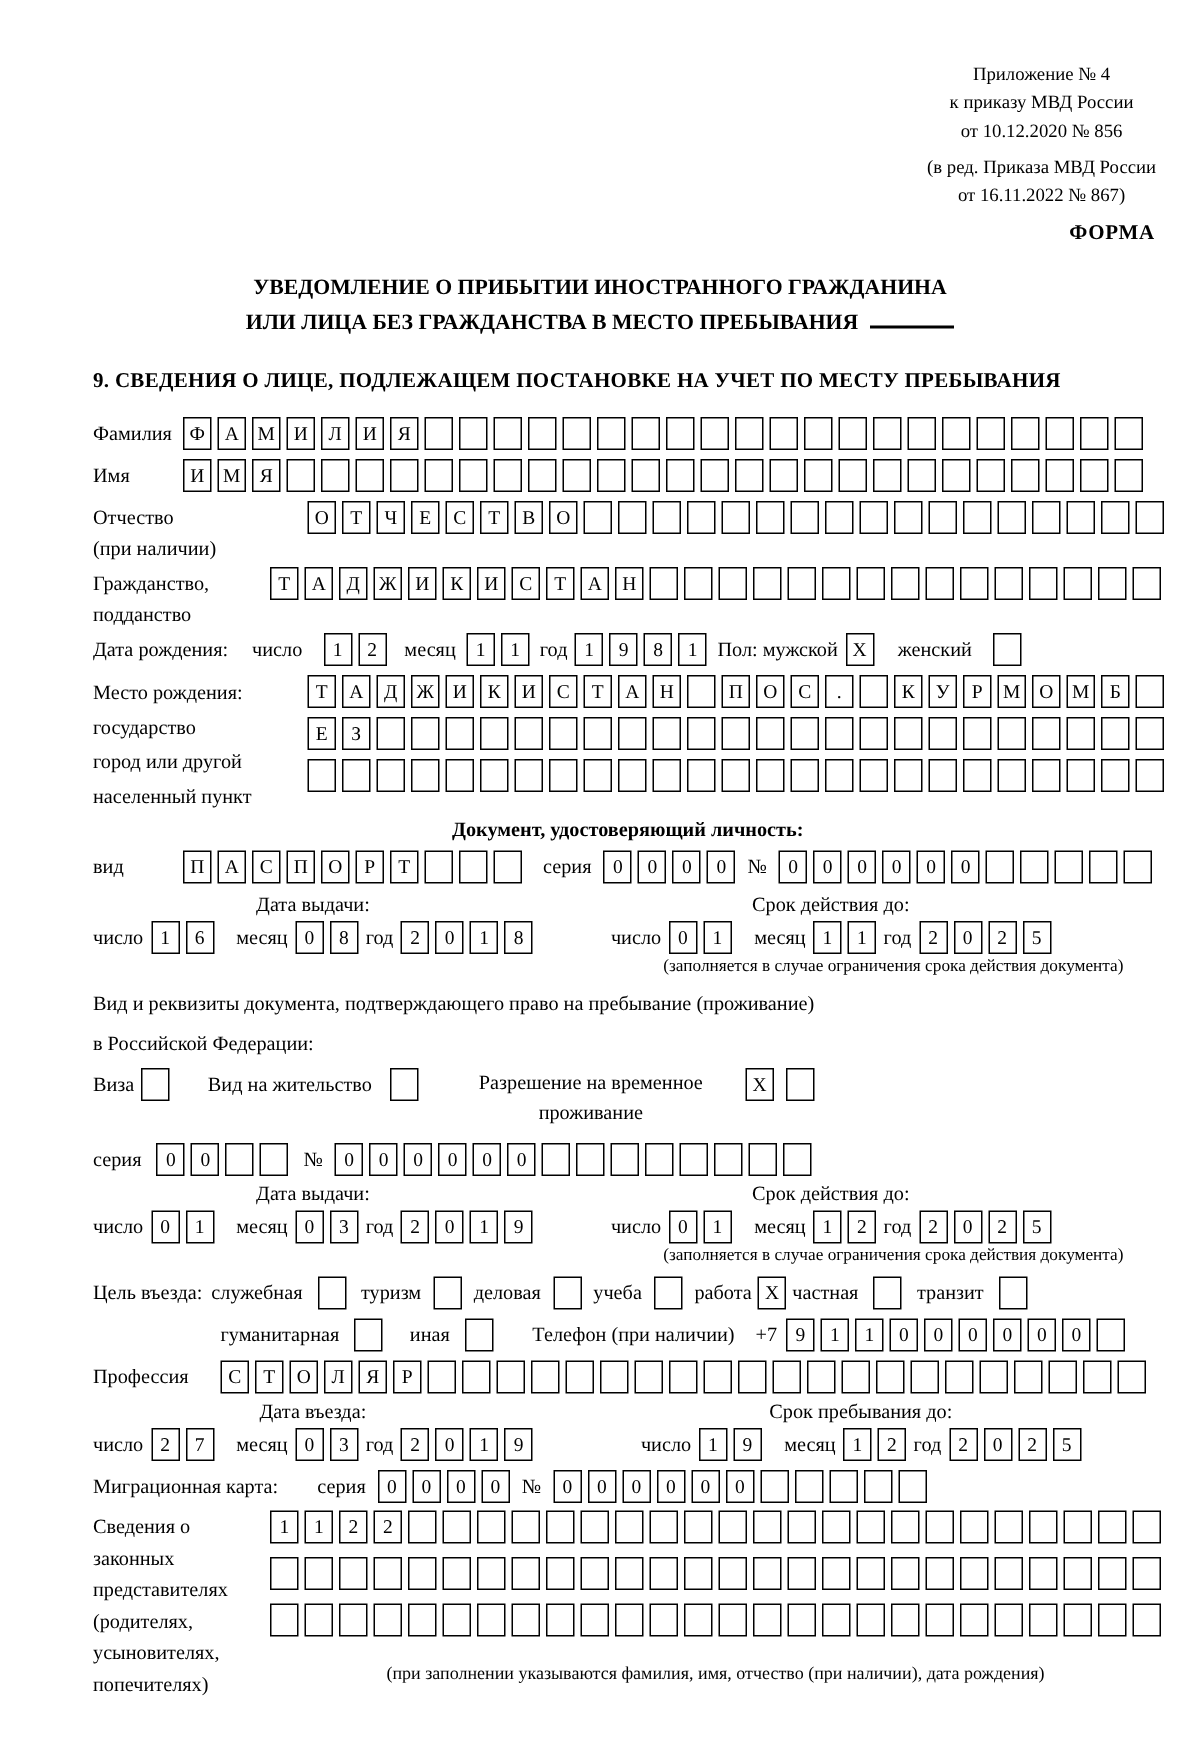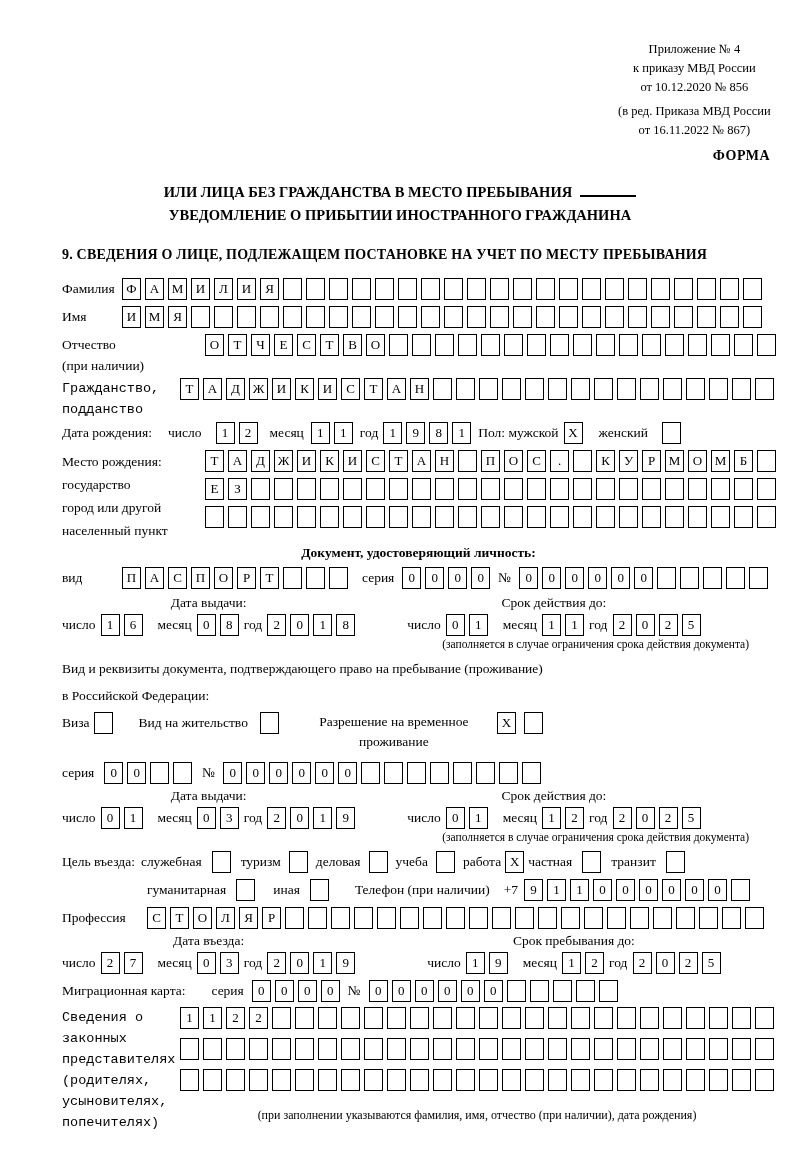--- a/index.html
+++ b/index.html
@@ -15,21 +15,21 @@
   .sec1{position:absolute;top:247px;left:62px;width:713px;font-weight:bold;font-size:14px;letter-spacing:.2px;}
   
   .form{position:absolute;top:278px;left:62px;width:713px;}
   .frow{display:flex;align-items:center;margin-bottom:6px;}
   .frow.top{align-items:flex-start;}
   .cbox{box-sizing:border-box;flex:none;width:19px;height:22px;border:1.6px solid #000;
         display:inline-flex;align-items:center;justify-content:center;font-size:13px;background:#fff;}
   .bgroup{display:flex;gap:4px;flex:none;}
   .lbl{flex:none;line-height:22px;}
   .lblcol{flex:none;line-height:21px;}
-  .w60{width:60px;} .w118{width:118px;font-family:Liberation Mono, monospace;} .w143{width:143px;} .w85{width:85px;}
+  .w60{width:60px;} .w118{width:118px;} .w143{width:143px;} .w85{width:85px;}
   .stack{display:flex;flex-direction:column;gap:6px;}
   .center-b{text-align:center;font-weight:bold;margin:3px 0 6px;font-size:13.5px;}
   .dpair{display:flex;margin-bottom:2px;}
   .dg .cap{text-align:center;margin-bottom:3px;}
   .dline{display:flex;align-items:center;gap:5px;}
   .gsp{margin-left:10px;}
   .note-r{text-align:right;font-size:11.5px;padding-right:26px;margin:1px 0 8px;}
   .plain{margin-bottom:6px;line-height:21px;}
   .opt{display:flex;align-items:flex-start;margin-bottom:10px;}
   .wrapc{width:186px;text-align:center;line-height:20px;flex:none;}
@@ -44,22 +44,22 @@
     <div>Приложение № 4</div>
     <div>к приказу МВД России</div>
     <div>от 10.12.2020 № 856</div>
     <div class="rev">(в ред. Приказа МВД России</div>
     <div>от 16.11.2022 № 867)</div>
   </div>
 
   <div class="forma">ФОРМА</div>
 
   <div class="title">
+    <div>УВЕДОМЛЕНИЕ О ПРИБЫТИИ ИНОСТРАННОГО ГРАЖДАНИНА</div>
     <div><span>ИЛИ ЛИЦА БЕЗ ГРАЖДАНСТВА В МЕСТО ПРЕБЫВАНИЯ</span><span class="blank-line"></span></div>
-    <div>УВЕДОМЛЕНИЕ О ПРИБЫТИИ ИНОСТРАННОГО ГРАЖДАНИНА</div>
   </div>
 
   <div class="sec1">9. СВЕДЕНИЯ О ЛИЦЕ, ПОДЛЕЖАЩЕМ ПОСТАНОВКЕ НА УЧЕТ ПО МЕСТУ ПРЕБЫВАНИЯ</div>
 
   <div class="form">
 
     <div class="frow">
       <span class="lbl w60">Фамилия</span>
       <span class="bgroup">
           <span class="cbox">Ф</span>

